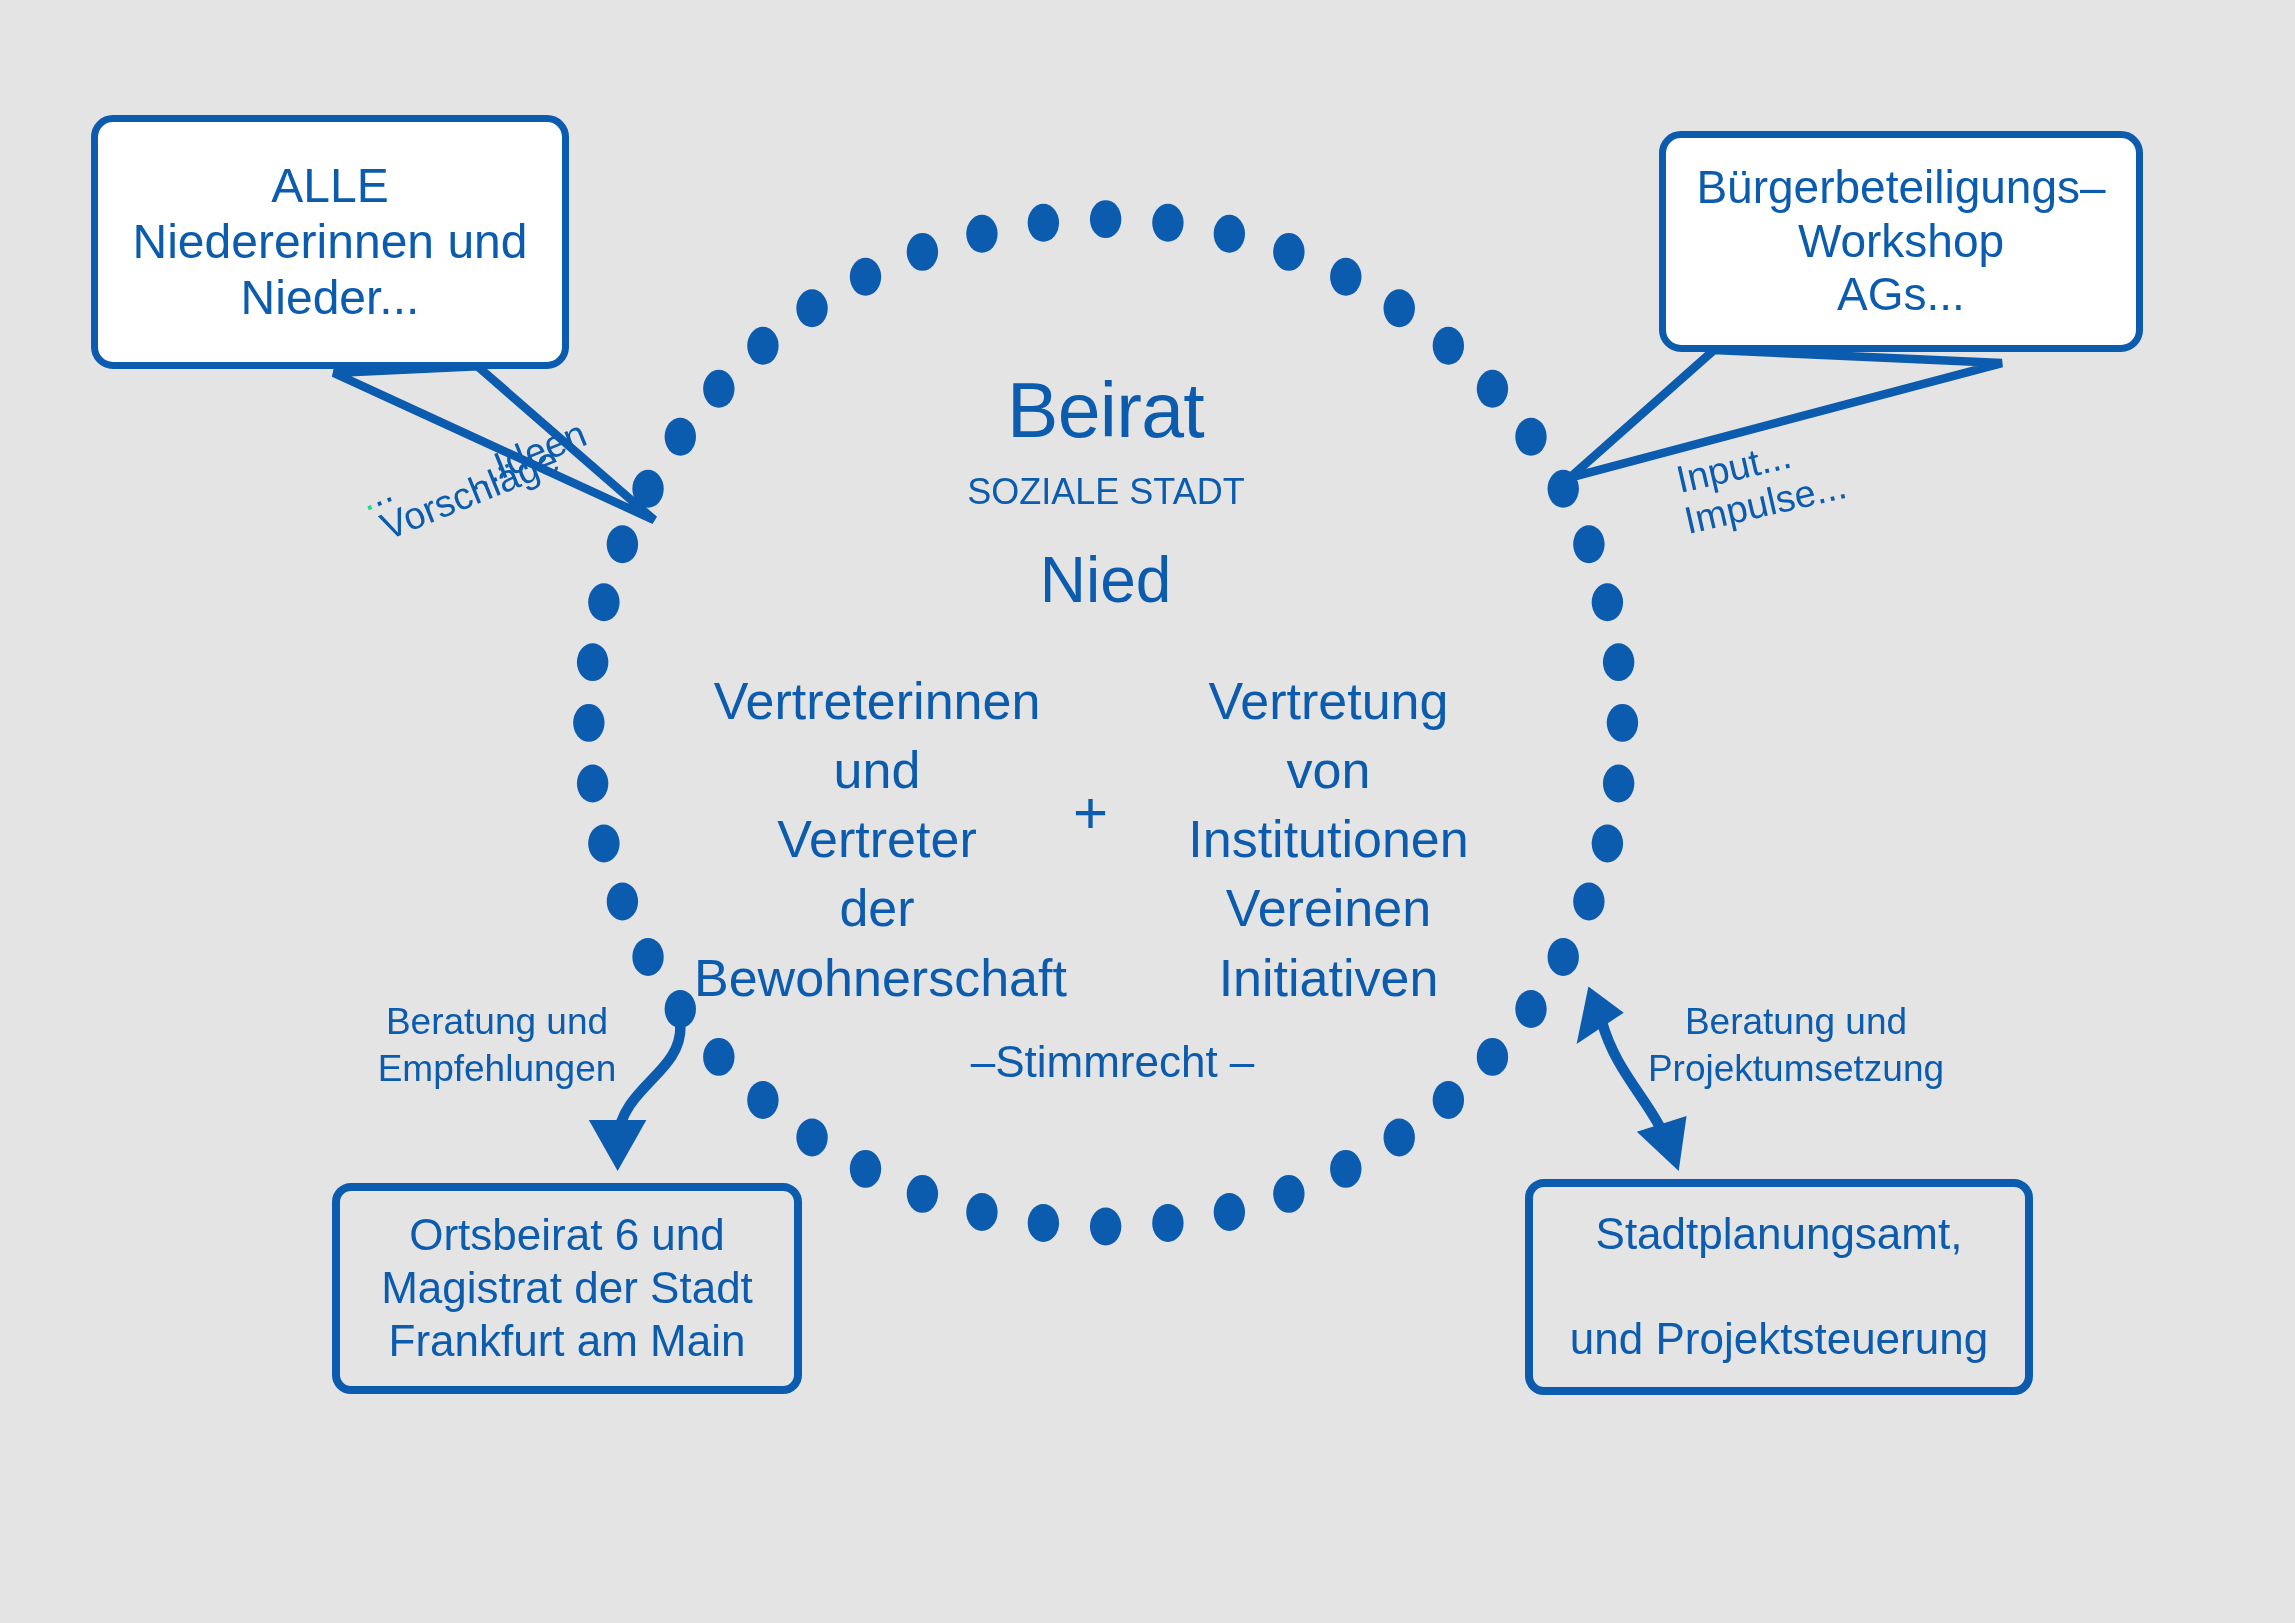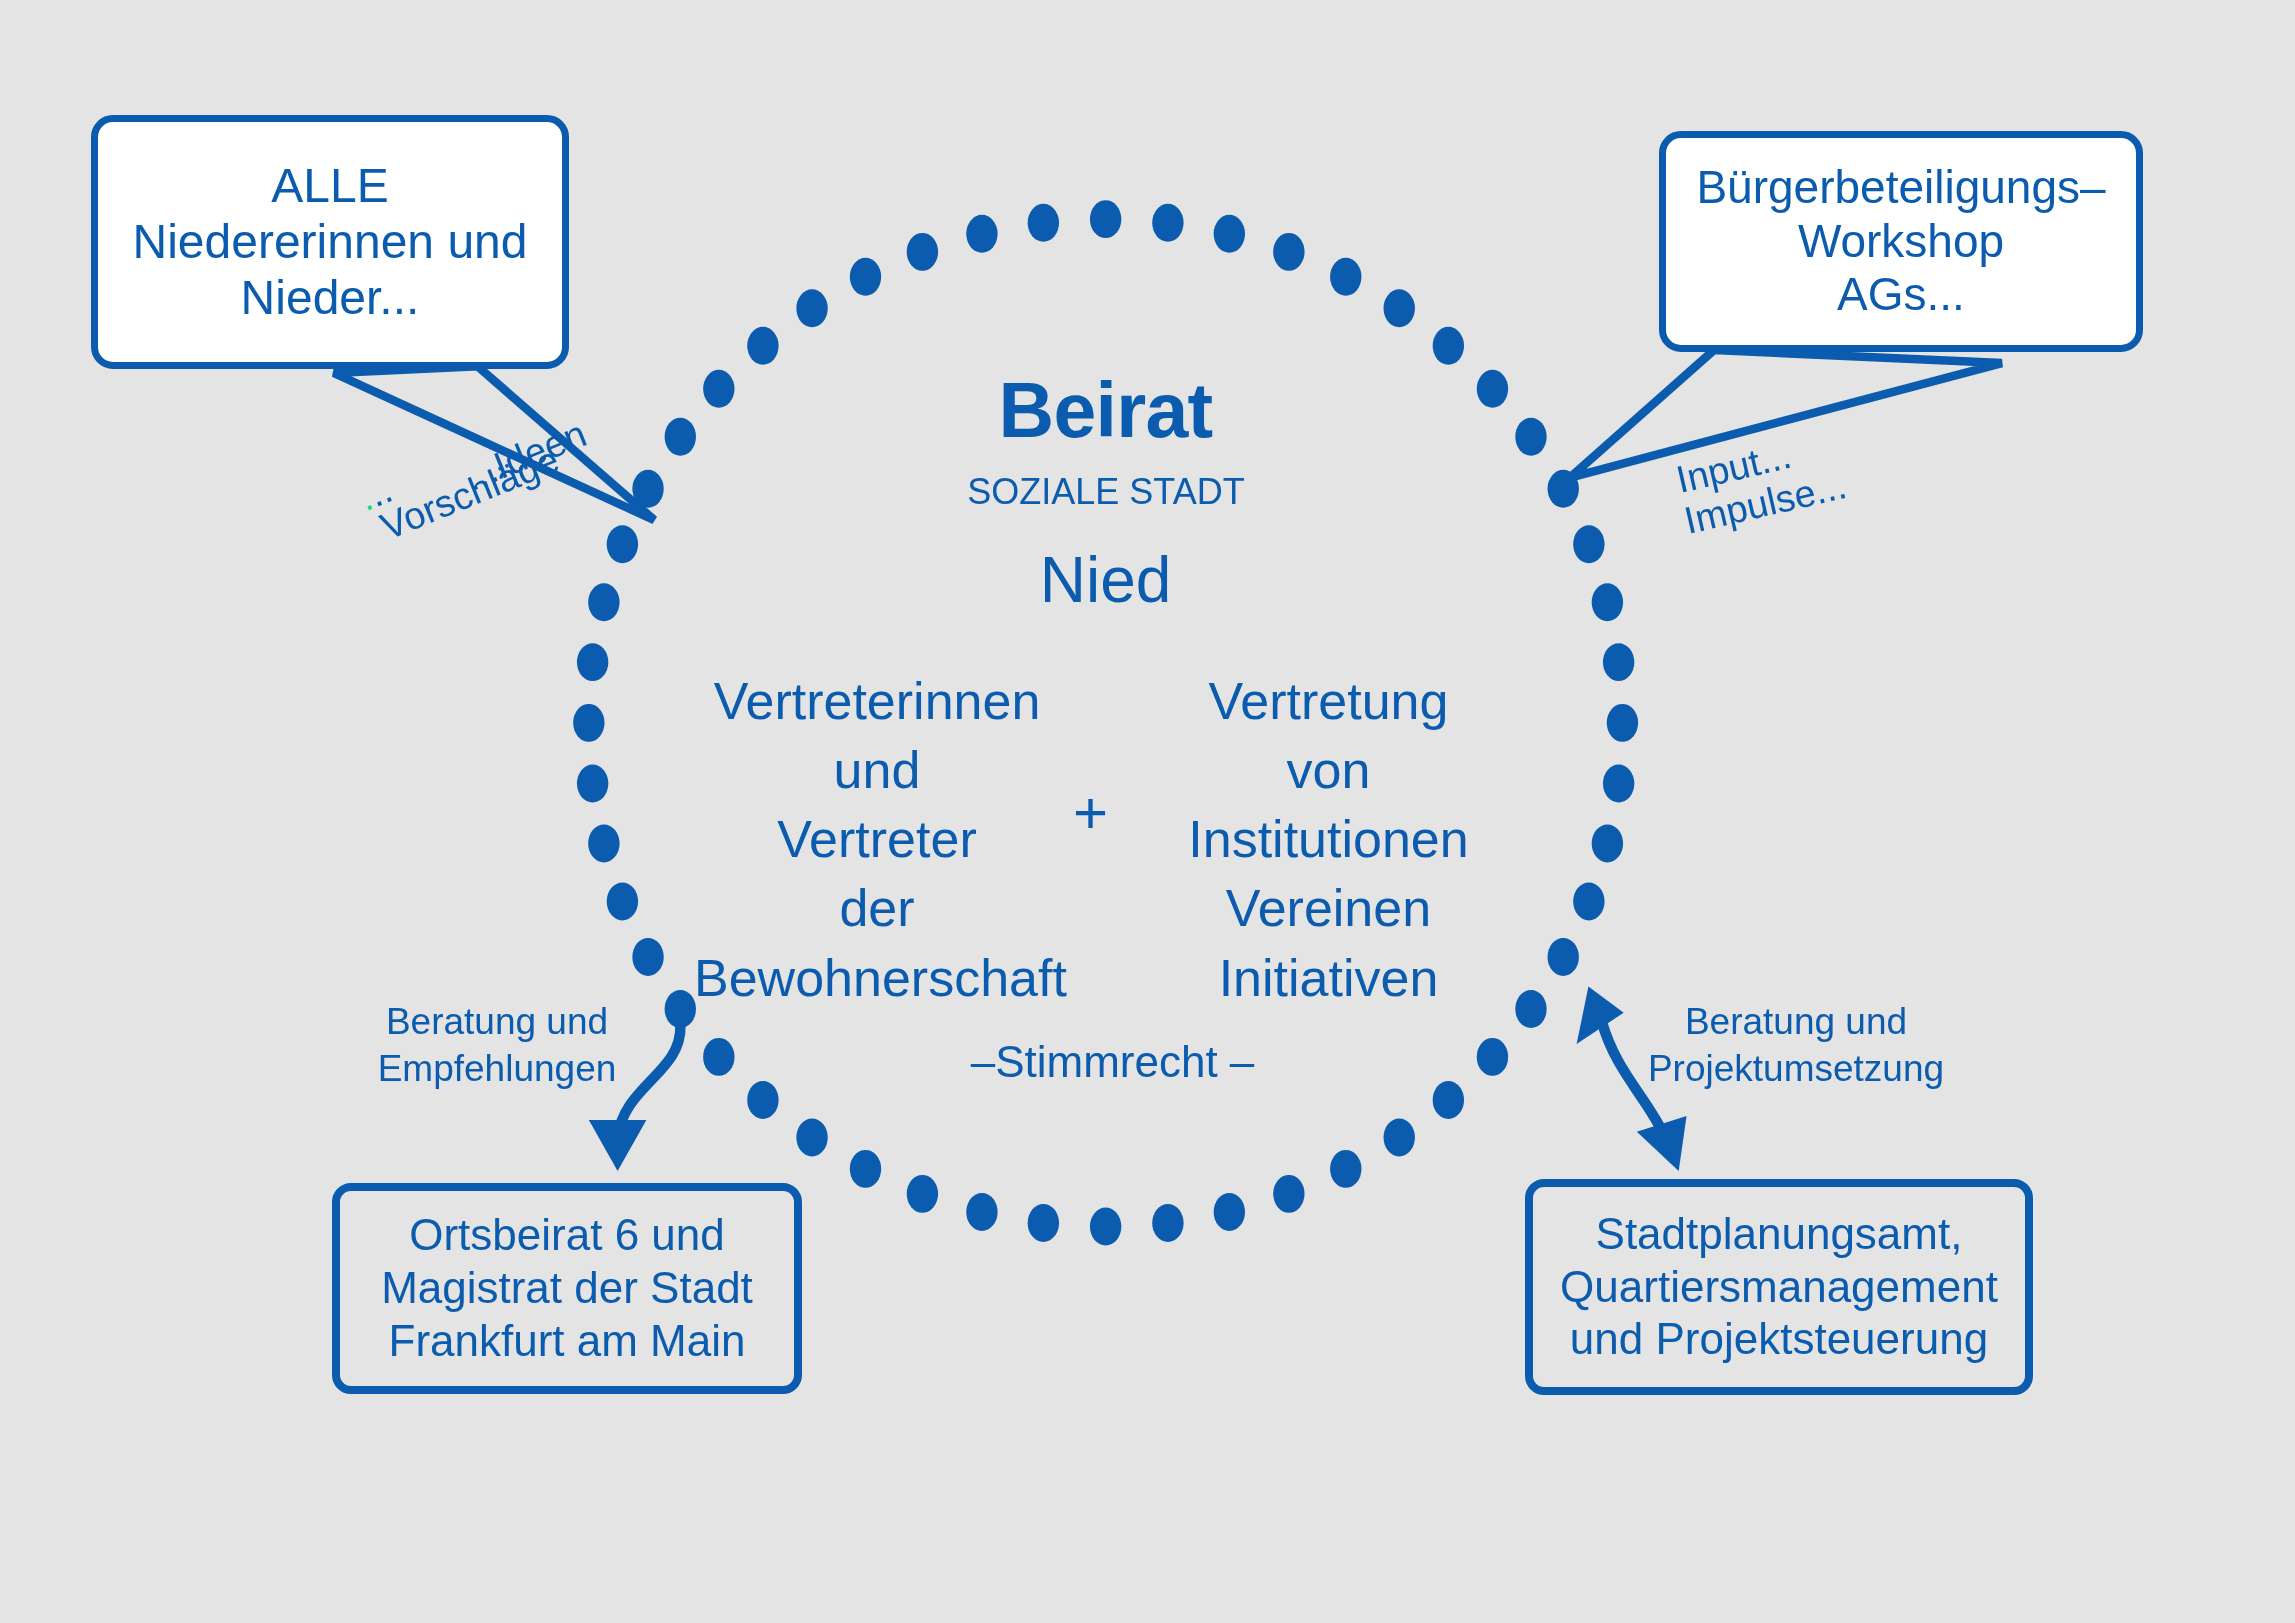--- a/index.html
+++ b/index.html
@@ -75,21 +75,21 @@
     width: 508px; height: 216px;
     font-size: 44px;
   }
 
   
   .c-text { position: absolute; z-index: 2; text-align: center; }
 
   #title-beirat {
     left: 870px; top: 366px; width: 471px;
     font-size: 77px;
-    font-weight: bold;
+    font-weight: normal;
     letter-spacing: -0.7px;
   }
   #title-soziale {
     left: 805px; top: 471px; width: 602px;
     font-size: 36px;
   }
   #title-nied {
     left: 870px; top: 543px; width: 471px;
     font-size: 64px;
   }
@@ -303,19 +303,19 @@
     <span>
       <span>Ortsbeirat 6 und</span><br>
       <span>Magistrat der Stadt</span><br>
       <span>Frankfurt am Main</span>
     </span>
   </div>
 
   <div class="rbox" id="box-stadtplanung">
     <span>
       <span>Stadtplanungsamt,</span><br>
-      <span>Quartiersmanagement</span><br>
+      <br>
       <span>und Projektsteuerung</span>
     </span>
   </div>
 
 </div>
 
 
 </body></html>

